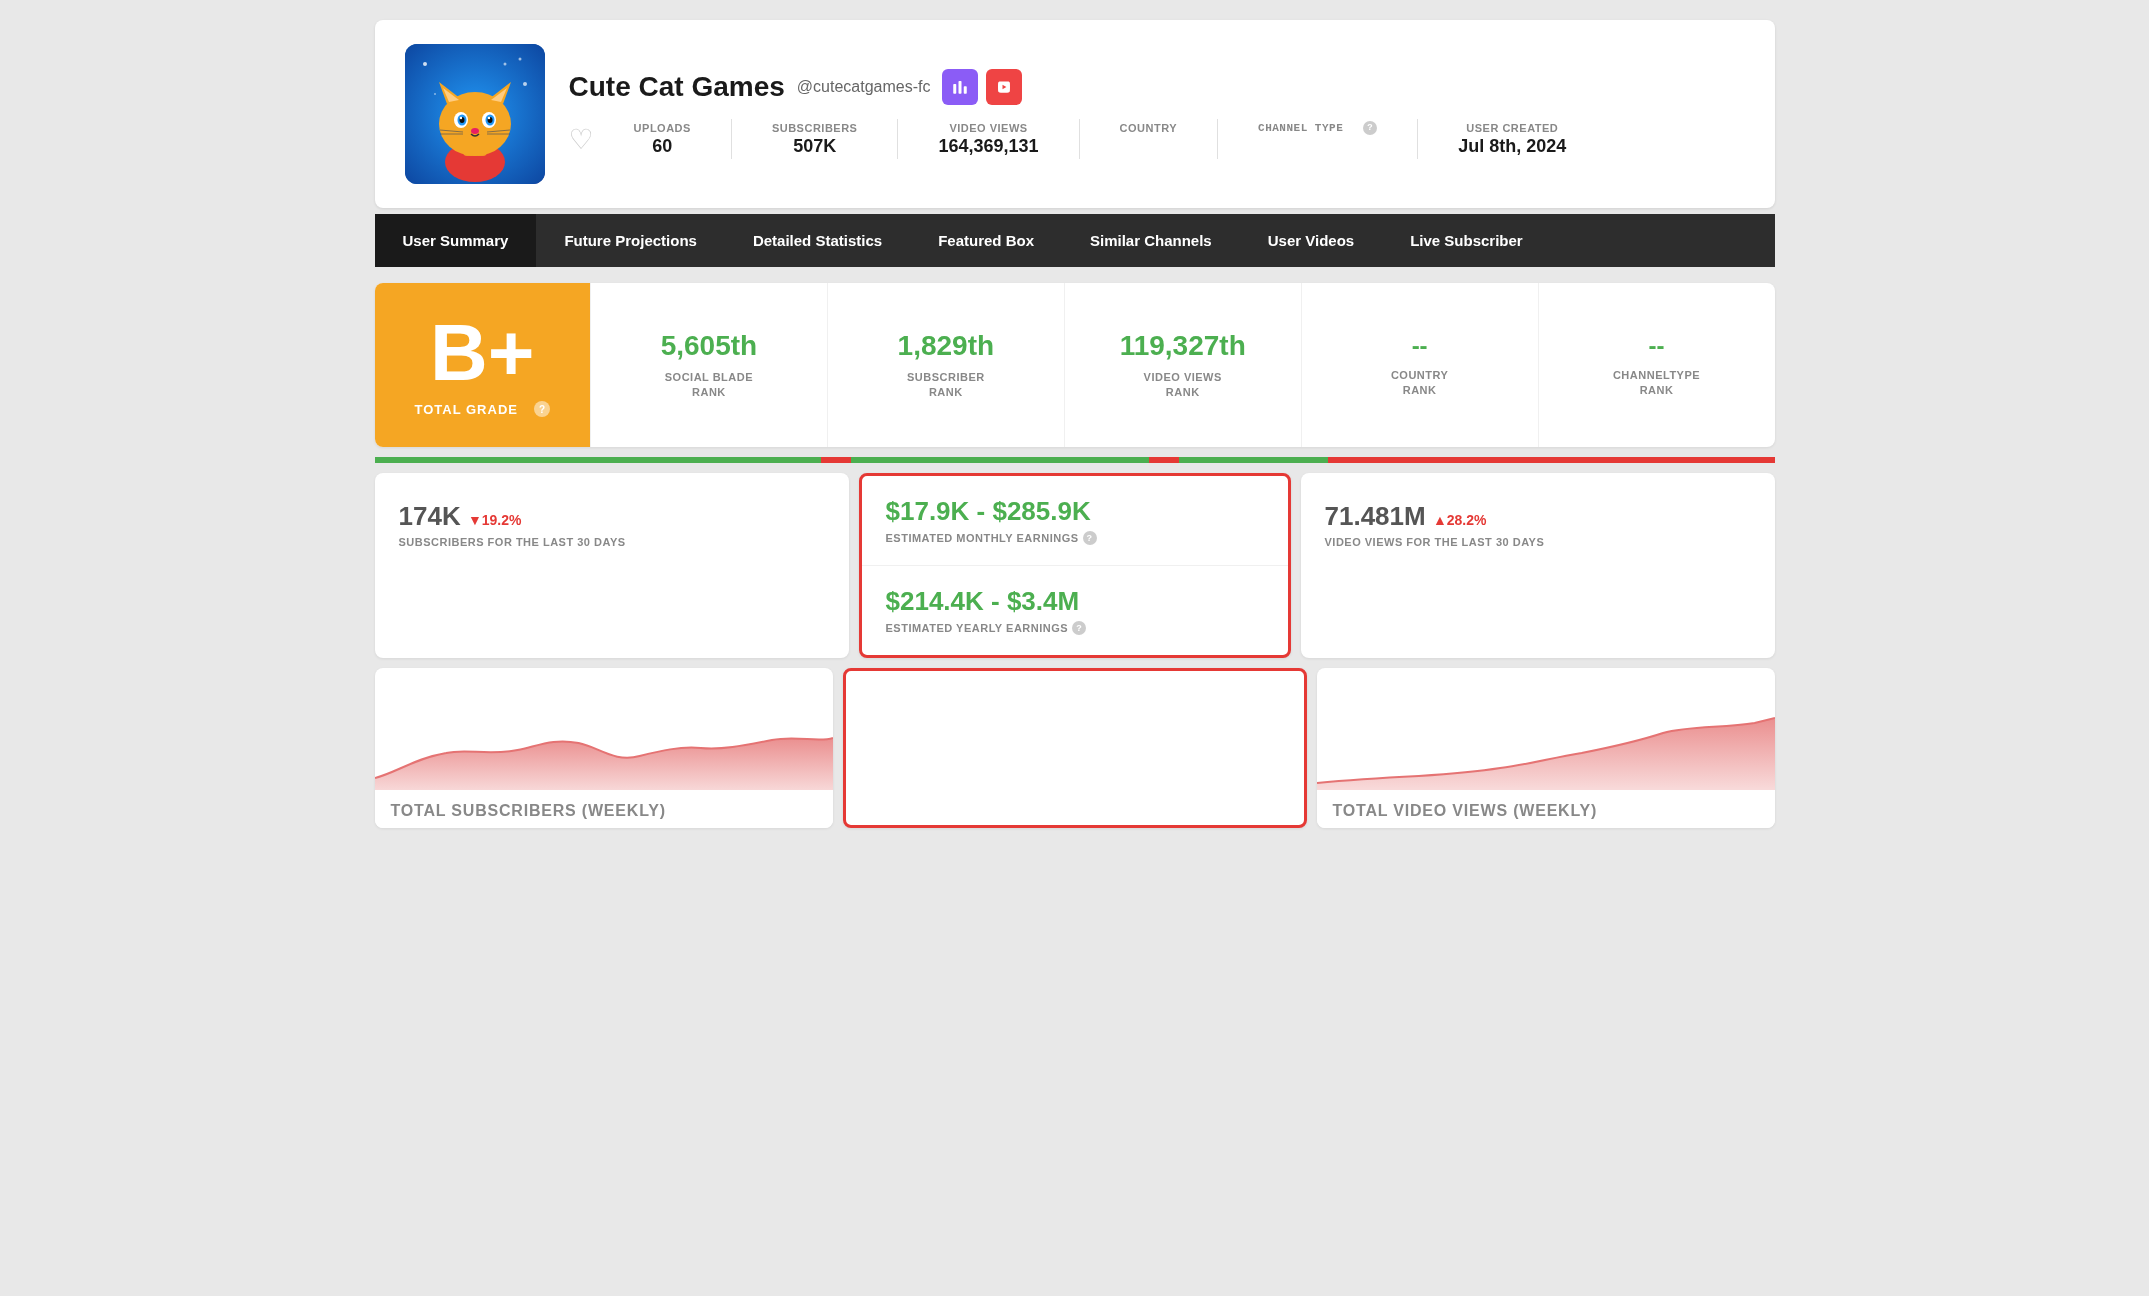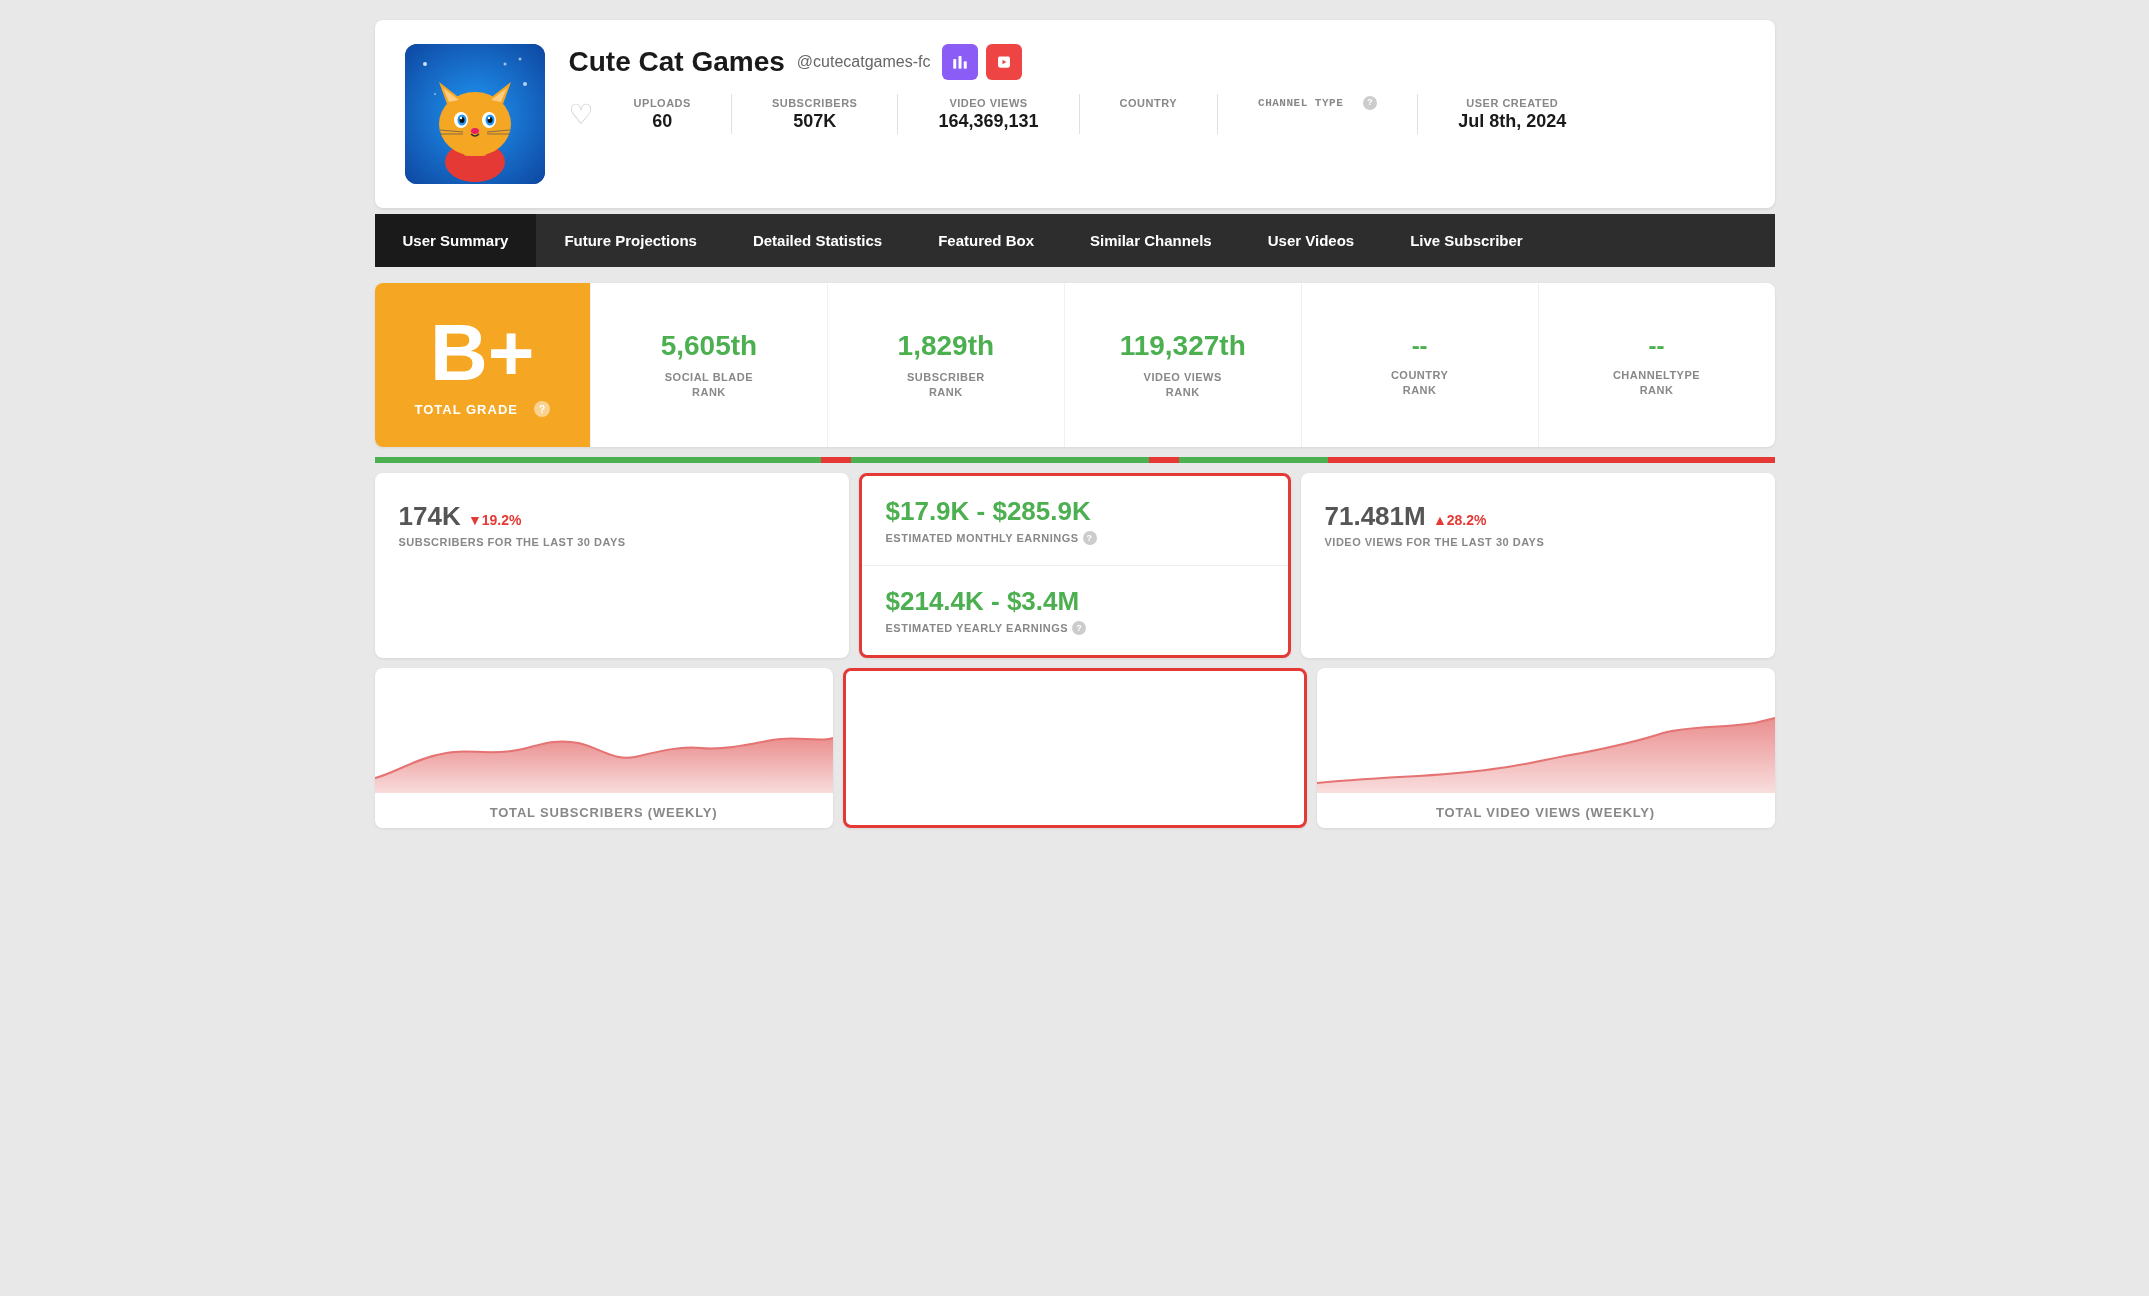--- a/index.html
+++ b/index.html
@@ -14,20 +14,21 @@
       margin: 0 auto;
       background: #e8e8e8;
     }
 
     
     .header-card {
       background: #fff;
       border-radius: 8px;
       padding: 24px 30px;
       display: flex;
+      align-items: center;
       gap: 24px;
       margin-bottom: 6px;
       box-shadow: 0 1px 3px rgba(0,0,0,0.1);
     }
     .avatar-img {
       width: 140px;
       height: 140px;
       border-radius: 12px;
       overflow: hidden;
       flex-shrink: 0;
@@ -293,26 +294,26 @@
     .chart-card {
       background: #fff;
       border-radius: 8px;
       flex: 1;
       box-shadow: 0 1px 3px rgba(0,0,0,0.08);
       overflow: hidden;
       min-height: 160px;
       position: relative;
     }
     .chart-label {
-      font-size: 13px;
+      font-size: 16px;
       color: #888;
       font-weight: 700;
       letter-spacing: 0.8px;
       text-transform: uppercase;
-      text-align: center;
+      text-align: left;
       padding: 12px 16px 8px;
       position: absolute;
       bottom: 0;
       width: 100%;
       background: #fff;
     }
     .chart-svg-area {
       width: 100%;
       height: 130px;
     }

